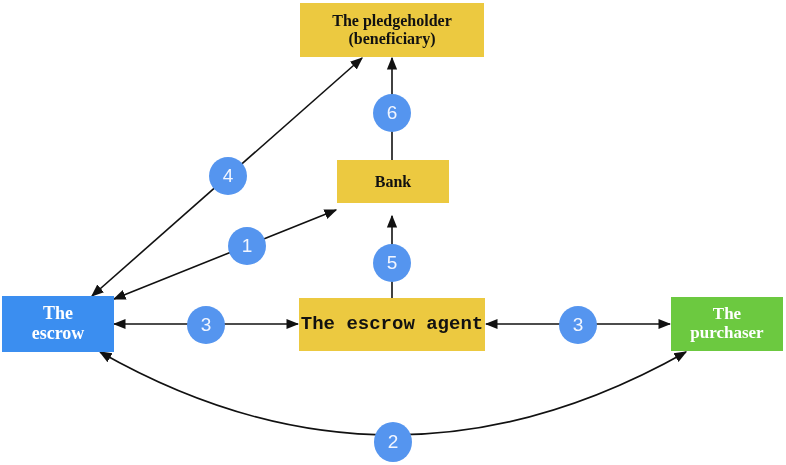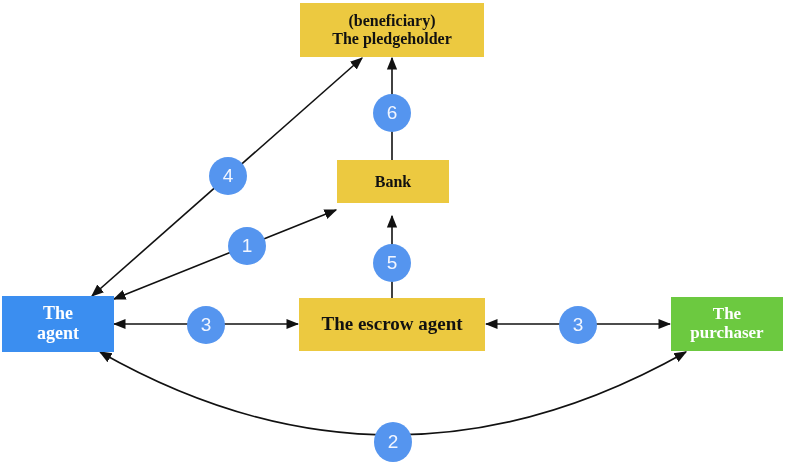--- a/index.html
+++ b/index.html
@@ -28,35 +28,35 @@
   <line x1="392" y1="298" x2="392" y2="216" stroke="#111" stroke-width="1.6" marker-end="url(#ah)"></line>
 
   <line x1="114" y1="324" x2="298" y2="324" stroke="#111" stroke-width="1.6" marker-start="url(#ah)" marker-end="url(#ah)"></line>
 
   <line x1="486" y1="324" x2="670" y2="324" stroke="#111" stroke-width="1.6" marker-start="url(#ah)" marker-end="url(#ah)"></line>
 
   <path d="M100,352 Q392,518 686,352" fill="none" stroke="#111" stroke-width="1.6" marker-start="url(#ah)" marker-end="url(#ah)"></path>
 </svg>
 
 <div class="node yellow" style="left:300px; top:3px; width:184px; height:54px; flex-direction:column; font-size:16px; background:#ecc940;">
+  <span>The pledgeholder</span>
   <span>(beneficiary)</span>
-  <span>The pledgeholder</span>
 </div>
 
 <div class="node yellow" style="left:337px; top:160px; width:112px; height:43px; font-size:16px;">
   <span>Bank</span>
 </div>
 
-<div class="node yellow" style="left:299px; top:298px; width:186px; height:53px; font-size:19px;">
+<div class="node yellow" style="left:299px; top:298px; width:186px; height:53px; font-size:19px;font-family:Liberation Mono, monospace;">
   <span>The escrow agent</span>
 </div>
 
 <div class="node" style="left:2px; top:296px; width:112px; height:56px; background:#3b8ef0; color:#fff; flex-direction:column; font-size:18px;">
   <span>The</span>
-  <span>agent</span>
+  <span>escrow</span>
 </div>
 
 <div class="node" style="left:671px; top:297px; width:112px; height:54px; background:#6cc940; color:#fff; flex-direction:column; font-size:17px;">
   <span>The</span>
   <span>purchaser</span>
 </div>
 
 <div class="badge" style="left:209px; top:157px;">
     <span>4</span>
   </div>

